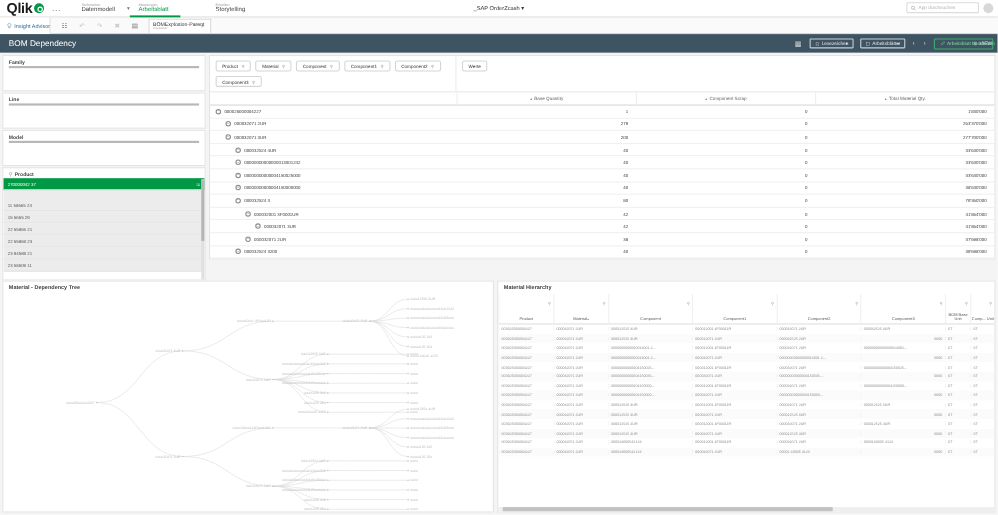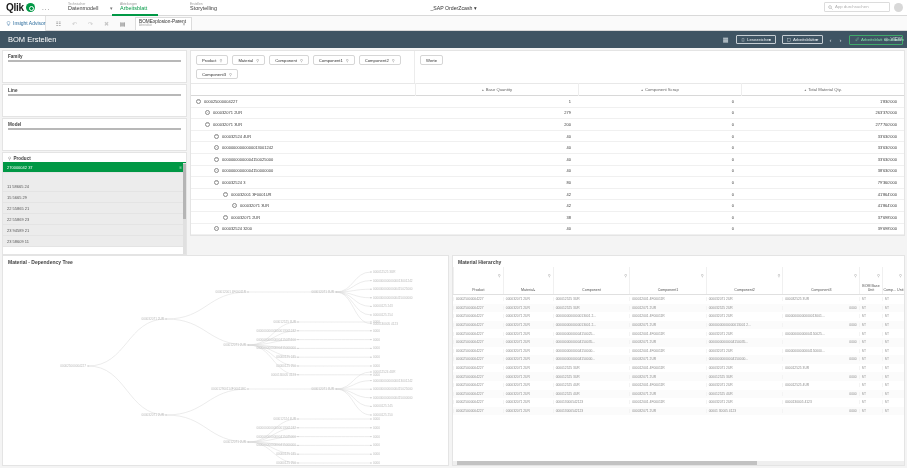--- a/index.html
+++ b/index.html
@@ -11,21 +11,21 @@
   }
   .app { position: relative; width: 907px; height: 468px; background: #f4f4f4; }
 
   
   .topbar {
     position: absolute; left:0; top:0; width:907px; height:16px;
     background:#fff; border-bottom:1px solid #d9d9d9;
     display:flex; align-items:center;
   }
   .qlik-logo { display:flex; align-items:center; margin-left:6px; gap:2px; }
-  .qlik-word { font-size:10px; font-weight:bold; color:#1a1a1a; letter-spacing:-0.3px; }
+  .qlik-word { font-size:13px; font-weight:bold; color:#1a1a1a; letter-spacing:-0.3px; }
   .qlik-dot {
     width:9px; height:9px; border-radius:50%; background:#009845;
     position:relative; display:inline-block;
   }
   .qlik-dot:after {
     content:""; position:absolute; left:3px; top:2.5px;
     width:3px; height:3px; border:1px solid #fff; border-radius:50%;
   }
   .ellipsis { font-size:8px; color:#888; margin-left:7px; letter-spacing:0.5px;}
   .nav-group { display:flex; align-items:flex-end; height:16px; margin-left:10px; gap:0px; }
@@ -223,21 +223,21 @@
     <div class="sheet-tab">
       <div style="display:flex;flex-direction:column;">
         <span class="st-title">BOMExplosion-Parent</span>
         <span class="st-sub">Arbeitsblatt</span>
       </div>
       <span class="st-x">×</span>
     </div>
   </div>
 
   <div class="sheetbar">
-    <span class="title">BOM Erstellen</span>
+    <span class="title">BOM Dependency</span>
     <div class="sheetbar-right">
       <span class="sb-icon">▦</span>
 
       <div class="sb-pill">
         <svg width="4" height="4" viewBox="0 0 16 16">
           <path d="M4 2h8v12l-4-3-4 3z" fill="none" stroke="#d4dce1" stroke-width="1.4"></path>
         </svg>
         <span class="lbl">Lesezeichen</span>
         <span style="font-size:3.5px;">▾</span>
       </div>

